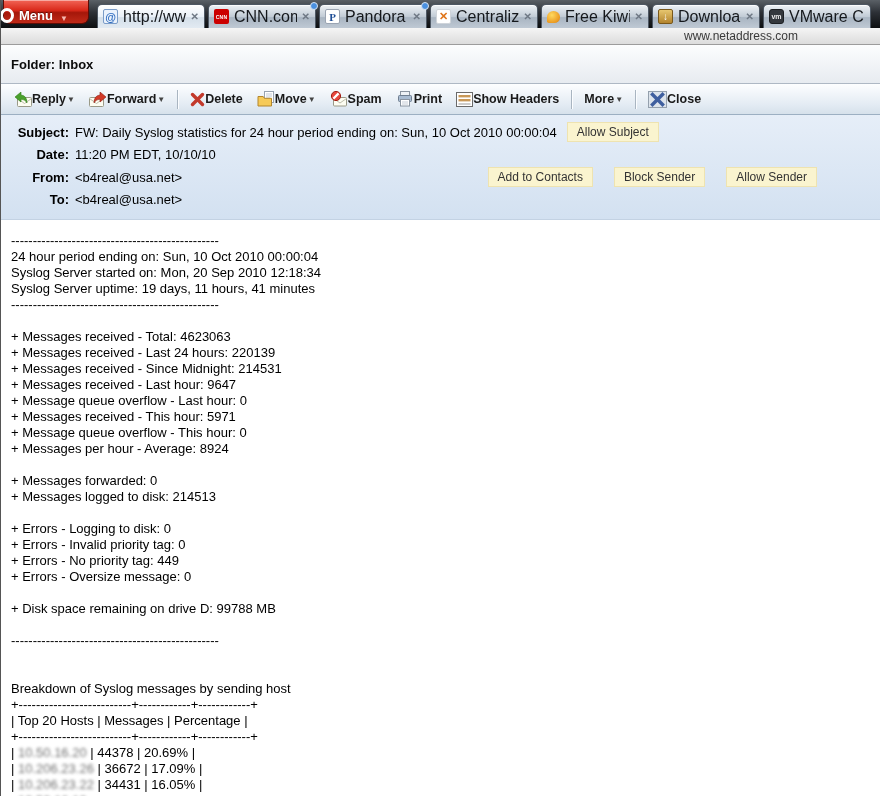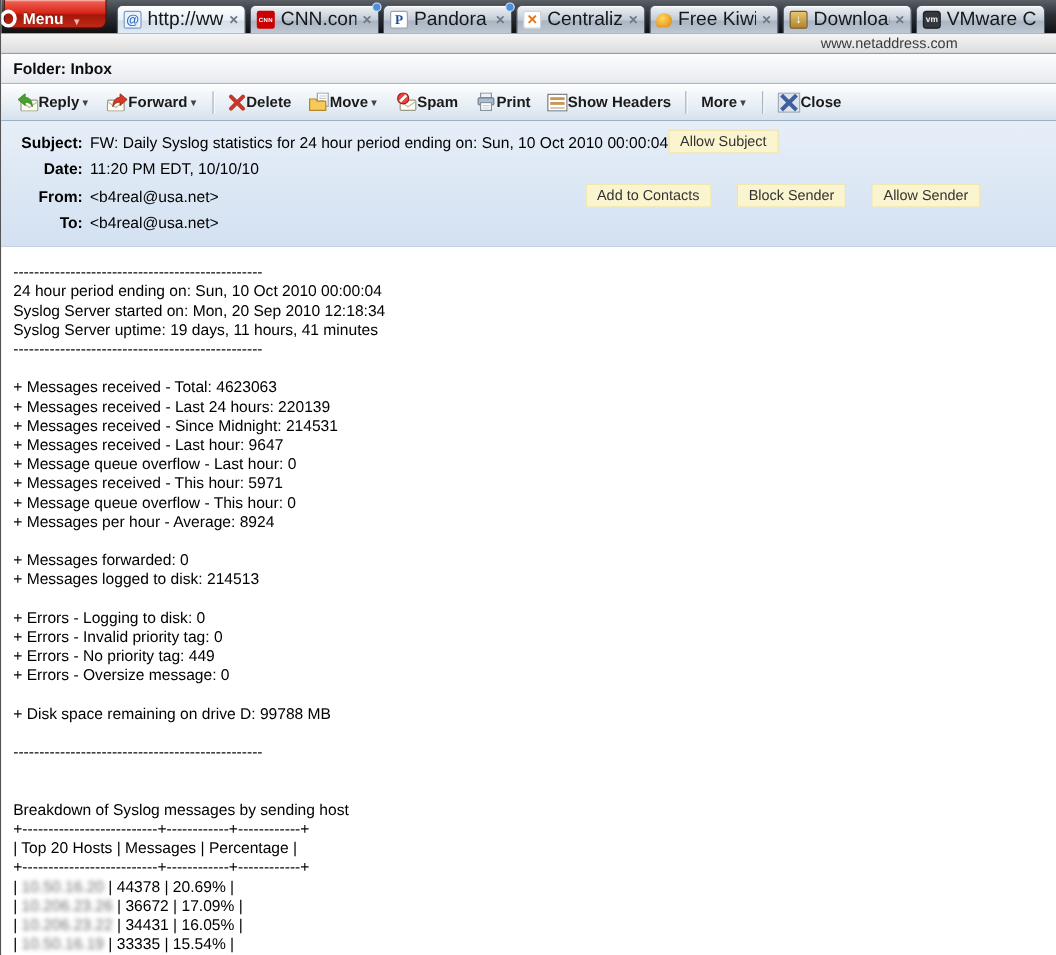--- a/index.html
+++ b/index.html
@@ -30,36 +30,36 @@
   .fav-centralize { background:#fff; border:1px solid #cfd4da; color:#e0761c; font-size:11px; font-weight:900; }
   .fav-kiwi { background:radial-gradient(circle at 38% 35%, #ffd95e, #eb9a22 70%, #c77a14); border-radius:50% 50% 45% 15%; width:13px; height:12px; }
   .fav-downloads { background:linear-gradient(#e7c66f,#b3842e); border:1px solid #79581b; color:#fff; font-size:10px; }
   .fav-vmware { background:#34383d; border:1px solid #1c1f23; color:#eee; font-size:7px; border-radius:3px; }
 
   
   .addrbar { height:17px; background:linear-gradient(#f5f5f5,#dcdcdc); border-bottom:1px solid #9c9c9c; position:relative; }
   .addr-text { position:absolute; left:740px; top:1px; transform:translateX(-50%); font-size:12px; color:#3a3a3a; }
 
   
-  .folderbar { height:25px; background:linear-gradient(#fcfdfe,#e7ebf0); border-bottom:1px solid #aeb8c4; display:flex; align-items:center; padding-left:10px; }
+  .folderbar { height:39px; background:linear-gradient(#fcfdfe,#e7ebf0); border-bottom:1px solid #aeb8c4; display:flex; align-items:center; padding-left:10px; }
   .folder-title { font-size:13px; font-weight:bold; color:#0c0c0c; }
 
   
   .toolbar { height:31px; background:linear-gradient(#fdfeff,#e3ebf3 70%,#d6e1eb); border-bottom:1px solid #9cafc2; display:flex; align-items:center; padding:0 6px; }
   .tbtn { display:flex; align-items:center; gap:0; padding:3px 7px; font-size:12.5px; font-weight:bold; color:#1a1a1a; cursor:pointer; white-space:nowrap; }
   .tbtn svg { flex:none; }
   .caret { font-size:8px; color:#444; margin-left:1px; }
   .tsep { width:1px; height:19px; background:#a9b5c1; box-shadow:1px 0 0 #fbfdff; margin:0 5px; }
 
   
   .msg-header { background:linear-gradient(#e6eef8,#d3e1f1); border-bottom:1px solid #c3d2e3; padding:5px 0 9px; }
   .hrow { display:flex; align-items:center; padding:2px 8px 2px 8px; font-size:13px; color:#000; min-height:21px; }
   .hlabel { width:60px; text-align:right; font-weight:bold; margin-right:6px; flex:none; }
   .hvalue { white-space:nowrap; }
-  .cream-btn { background:#faf4cf; border:1px solid #eee3b0; color:#333; font-size:12px; padding:2px 9px; margin-left:0; cursor:pointer; white-space:nowrap; }
+  .cream-btn { background:#faf4cf; border:1px solid #eee3b0; color:#333; font-size:12px; padding:2px 9px; margin-left:10px; cursor:pointer; white-space:nowrap; }
   .sender-actions { margin-left:auto; margin-right:55px; display:flex; gap:9px; }
   .sender-actions .cream-btn { margin-left:12px; }
 
   
   .msg-body { padding:13px 10px 0 10px; font-size:13px; line-height:16px; color:#000; background:#fff; }
   .body-line { white-space:pre; }
   .redacted { filter:blur(1.7px); opacity:.75; color:#444; }
 </style>
 </head>
 <body>

